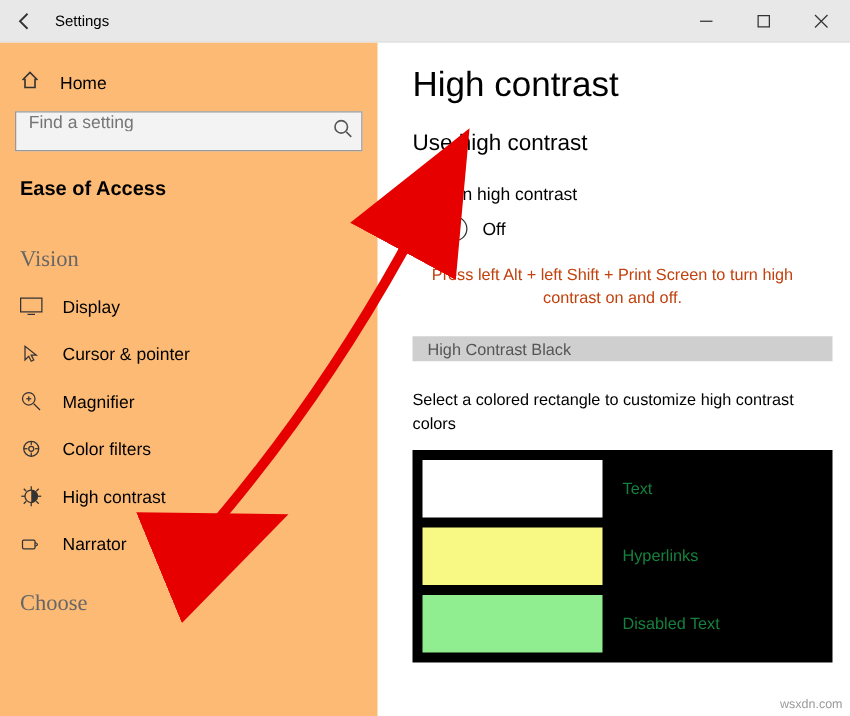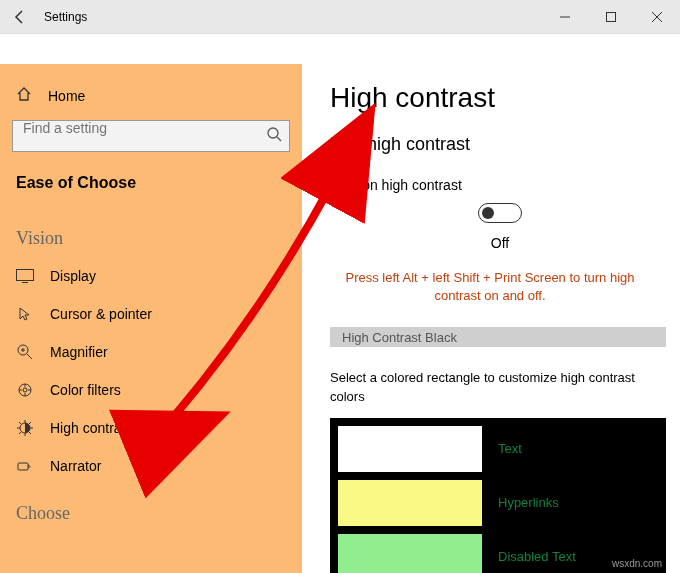--- a/index.html
+++ b/index.html
@@ -1,48 +1,48 @@
 <!DOCTYPE html>
 <html><head>
 <meta charset="utf-8">
 <style>
   * { box-sizing: border-box; margin: 0; padding: 0; font-family: "Segoe UI", -apple-system, sans-serif; }
   body { width: 680px; height: 573px; overflow: hidden; background: #fff; position: relative; }
-  .window { display: flex; flex-direction: column; height: 100%; gap: 30px; }
+  .window { display: flex; flex-direction: column; height: 100%; }
   .titlebar { height: 34px; display: flex; align-items: center; background: #e8e8e8; border-bottom: 1px solid #e0e0e0; }
   .titlebar .back { width: 40px; height: 34px; display: flex; align-items: center; justify-content: center; }
   .titlebar .title { font-size: 12px; margin-left: 4px; }
   .win-controls { margin-left: auto; display: flex; }
   .win-btn { width: 46px; height: 34px; display: flex; align-items: center; justify-content: center; font-size: 13px; color: #333; }
   .body { display: flex; flex: 1; overflow: hidden; }
   .sidebar { width: 302px; background: #fdba74; display: flex; flex-direction: column; padding-top: 14px; }
   .home-row { display: flex; align-items: center; gap: 16px; padding: 8px 16px 14px 16px; font-size: 14px; }
   .search-wrap { margin: 0 12px 18px 12px; position: relative; }
   .search { width: 100%; height: 32px; border: 1px solid #999; background: #f3f3f3; padding: 0 34px 16px 10px; font-size: 14px; outline: none; }
   .search-icon { position: absolute; right: 8px; top: 50%; transform: translateY(-50%); color: #555; }
   .section-title { font-size: 16px; font-weight: 600; padding: 4px 16px 18px 16px; }
   .group-label { font-size: 18px; color: #666; padding: 18px 16px 8px 16px; font-family: Liberation Serif, serif; }
   .nav-item { display: flex; align-items: center; gap: 16px; padding: 11px 16px; font-size: 14px; cursor: pointer; }
   .nav-item .ico { width: 18px; display: flex; justify-content: center; color: #333; }
   .content { flex: 1; padding: 18px 10px 0 28px; overflow: hidden; }
   .page-title { font-size: 28px; font-weight: 400; margin-bottom: 20px; }
   .sub-title { font-size: 18px; font-weight: 400; margin-bottom: 22px; }
   .setting-label { font-size: 14px; margin-bottom: 10px; }
-  .toggle-row { display: flex; align-items: center; gap: 12px; margin-bottom: 18px; flex-direction: column; }
+  .toggle-row { display: flex; align-items: center; gap: 12px; margin-bottom: 18px; }
   .toggle { width: 44px; height: 20px; border: 1.5px solid #333; border-radius: 10px; position: relative; background: #fff; }
   .toggle .knob { width: 12px; height: 12px; background: #333; border-radius: 50%; position: absolute; left: 3px; top: 50%; transform: translateY(-50%); }
   .toggle-state { font-size: 14px; }
   .hint { font-size: 13px; color: #c2410c; margin-bottom: 22px; line-height: 1.4; max-width: 320px; text-align: center; }
   .theme-select { height: 20px; background: #cfcfcf; display: flex; align-items: center; padding: 0 12px; font-size: 13px; color: #555; width: 336px; }
   .customize-label { font-size: 13px; margin: 22px 0 12px 0; max-width: 330px; line-height: 1.4; }
   .swatch-grid { background: #000; padding: 4px; width: 336px; }
   .swatch-row { display: flex; align-items: center; height: 54px; }
   .swatch { width: 144px; height: 46px; margin: 4px; }
   .swatch-label { color: #15803d; font-size: 13px; margin-left: 12px; }
-  .watermark { position: absolute; right: 18px; bottom: 4px; font-size: 10px; color: #999; }
+  .watermark { position: absolute; right: 6px; bottom: 4px; font-size: 10px; color: #999; }
   
   .arrow { position: absolute; pointer-events: none; }
   svg { overflow: visible; }
 </style>
 </head>
 <body>
 
 <div class="window">
   <div class="titlebar">
     <div class="back">
@@ -79,21 +79,21 @@
             </svg></span>
         <span>Home</span>
       </div>
       <div class="search-wrap">
         <input class="search" placeholder="Find a setting" style="">
         <span class="search-icon"><svg width="16" height="16" viewBox="0 0 16 16">
               <circle cx="7" cy="7" r="5" stroke="#555" fill="none" stroke-width="1.3"></circle>
               <line x1="11" y1="11" x2="15" y2="15" stroke="#555" stroke-width="1.3"></line>
             </svg></span>
       </div>
-      <div class="section-title">Ease of Choose</div>
+      <div class="section-title">Ease of Access</div>
 
       <div class="group-label">Vision</div>
 
       <div class="nav-item">
         <span class="ico">
             <svg width="18" height="14" viewBox="0 0 18 14">
               <rect x="0.5" y="0.5" width="17" height="11" stroke="#333" fill="none"></rect>
               <line x1="6" y1="13.5" x2="12" y2="13.5" stroke="#333"></line>
             </svg>
           </span>

